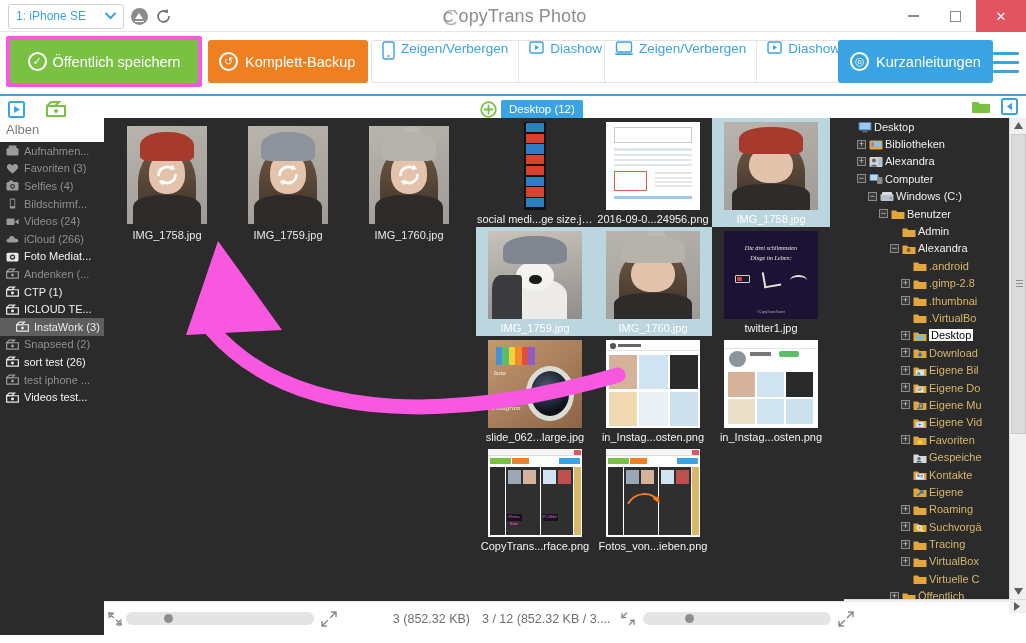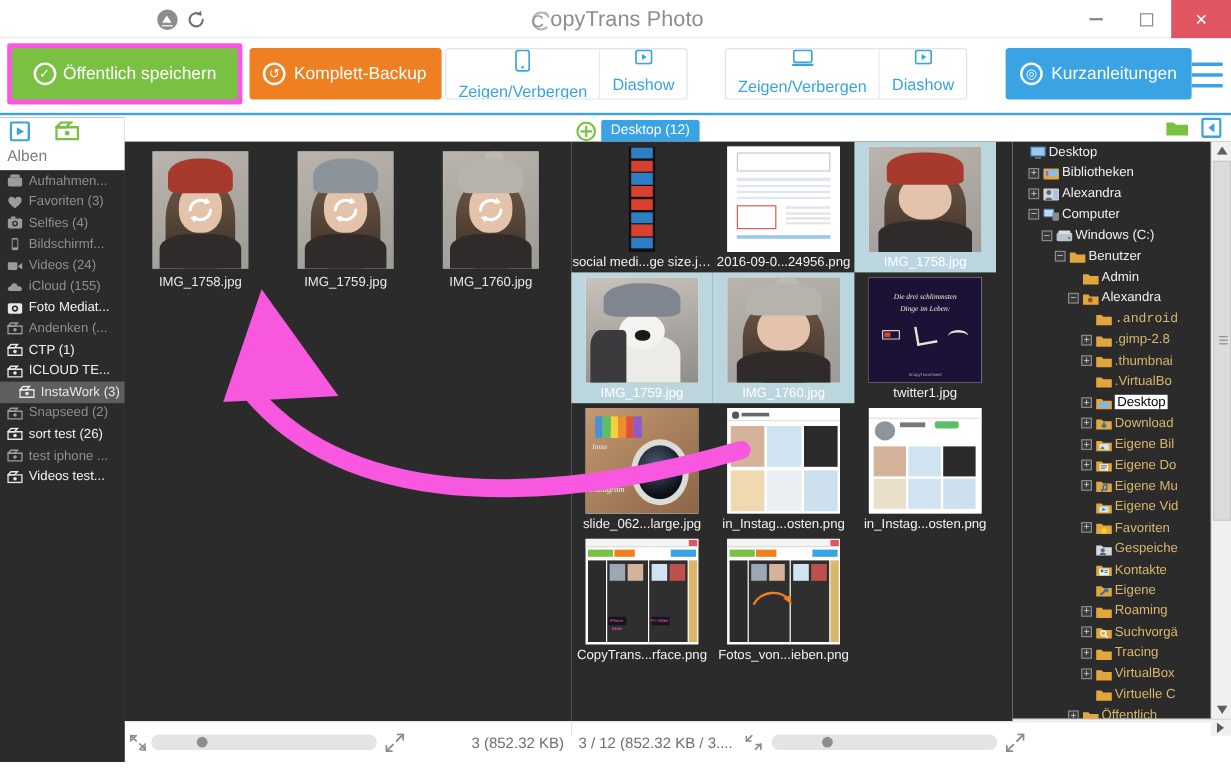--- a/index.html
+++ b/index.html
@@ -80,22 +80,22 @@
     background:#ef8022; color:#fff; font-size:14.5px; border-radius:3px;
     display:flex; align-items:center; gap:7px; cursor:pointer; white-space:nowrap;
   }
   .grp {
     position:absolute; top:8px; height:43px; display:flex; align-items:stretch;
     border:1px solid #e3e3e3; border-radius:3px; background:#fff; overflow:hidden;
   }
   .grp1 { left:371px; }
   .grp2 { left:604px; }
   .grp .gitem {
-    display:flex; align-items:center; gap:6px; padding:0 10px;
-    color:#3aa3e3; font-size:13.5px; cursor:pointer; white-space:nowrap;flex-direction:column;
+    display:flex; align-items:flex-start; gap:6px; padding:0 10px;
+    color:#3aa3e3; font-size:13.5px; cursor:pointer; white-space:nowrap;
   }
   .grp .gitem + .gitem { border-left:1px solid #e9e9e9; }
   .btn-guide {
     position:absolute; left:838px; top:8px; height:43px; padding:0 12px;
     background:#3aa3e3; color:#fff; font-size:14.5px; border-radius:3px;
     display:flex; align-items:center; gap:7px; cursor:pointer; white-space:nowrap;
   }
   .hamburger {
     position:absolute; left:993px; top:20px; width:26px; height:21px; cursor:pointer;
     display:flex; flex-direction:column; justify-content:space-between;
@@ -264,20 +264,28 @@
 
   
   .annot { position:absolute; left:0; top:0; width:1026px; height:643px; pointer-events:none; }
 </style>
 </head>
 <body>
 
 <div id="app">
 
   <div class="titlebar">
+    <div class="dev-select">
+      <span>1: iPhone SE</span>
+      <span class="chev">
+        <svg width="11" height="8" viewBox="0 0 11 8">
+            <path d="M1 1.5 L5.5 6 L10 1.5" stroke="#3aa3e3" stroke-width="2" fill="none" stroke-linecap="round"></path>
+          </svg>
+      </span>
+    </div>
     <div class="icon-btn-round eject"></div>
     <div class="icon-btn-round refresh">
       <svg width="17" height="17" viewBox="0 0 17 17">
         <path d="M14 8.5 A5.5 5.5 0 1 1 12 4.2" stroke="#6e6e6e" stroke-width="1.7" fill="none" stroke-linecap="round"></path>
         <path d="M12.6 0.8 L12.8 4.8 L8.9 4.2 Z" fill="#6e6e6e"></path>
       </svg>
     </div>
 
     <div class="app-title">
       <span class="logo-c">
@@ -433,21 +441,21 @@
             </svg>
           </span>
           <span>Videos (24)</span>
         </div>
         <div class="sb-item">
           <span class="sb-ico">
             <svg width="13" height="11" viewBox="0 0 13 11">
               <path d="M3 9.5 C0.6 9.5 0 8 0.8 6.8 C1.4 5.8 2.6 5.7 2.9 5.8 C3 3.6 5 2.5 6.6 3.1 C8.2 3.6 8.6 5 8.6 5.6 C10.6 5.2 12.4 6.3 12.4 7.8 C12.4 9.1 11.2 9.5 10 9.5 Z" fill="#9b9b9b"></path>
             </svg>
           </span>
-          <span>iCloud (155)</span>
+          <span>iCloud (266)</span>
         </div>
         <div class="sb-item bright">
           <span class="sb-ico">
             <svg width="13" height="11" viewBox="0 0 13 11">
               <rect x="0.5" y="1.8" width="12" height="8.6" rx="1.5" fill="#e8e8e8"></rect>
               <circle cx="6.5" cy="6.1" r="2.6" fill="#2b2b2b"></circle>
               <circle cx="6.5" cy="6.1" r="1.3" fill="#e8e8e8"></circle>
             </svg>
           </span>
           <span>Foto Mediat...</span>
@@ -877,21 +885,21 @@
             <span class="tlbl">Admin</span>
           </div>
           <div class="tnode white" style="padding-left: 46px;">
             <span class="exp">−</span>
             <span class="ficon"><svg width="14" height="12" viewBox="0 0 14 12">
                 <path d="M0.5 2.5 L5 2.5 L6.3 4 L13.5 4 L13.5 11 L0.5 11 Z" fill="#e2a63c"></path>
                 <circle cx="6.6" cy="7" r="2" fill="#8a5a20"></circle>
               </svg></span>
             <span class="tlbl">Alexandra</span>
           </div>
-          <div class="tnode" style="padding-left: 57px; font-family: Liberation Mono, monospace;">
+          <div class="tnode" style="padding-left: 57px;">
             <span class="exp blank"></span>
             <span class="ficon"><svg width="14" height="12" viewBox="0 0 14 12">
                 <path d="M0.5 2.5 L5 2.5 L6.3 4 L13.5 4 L13.5 11 L0.5 11 Z" fill="#e2a63c"></path>
               </svg></span>
             <span class="tlbl">.android</span>
           </div>
           <div class="tnode" style="padding-left: 57px;">
             <span class="exp">+</span>
             <span class="ficon"><svg width="14" height="12" viewBox="0 0 14 12">
                 <path d="M0.5 2.5 L5 2.5 L6.3 4 L13.5 4 L13.5 11 L0.5 11 Z" fill="#e2a63c"></path>

